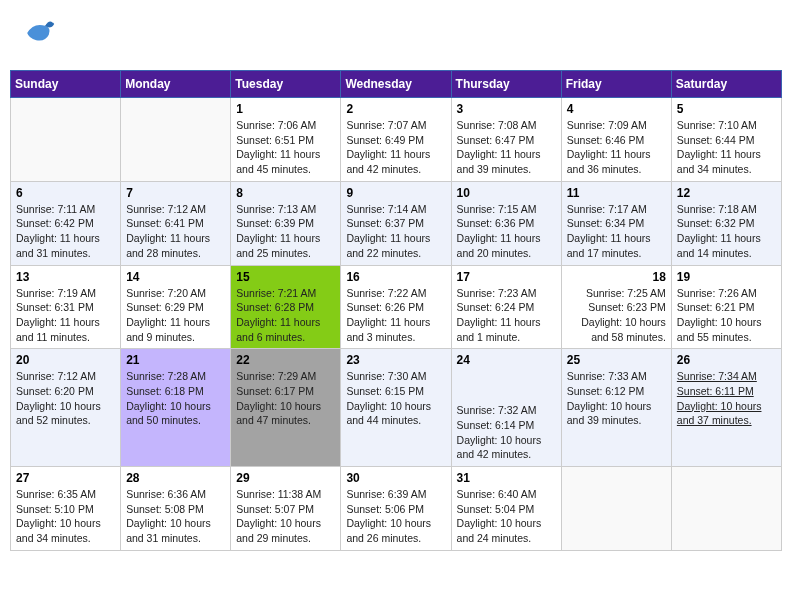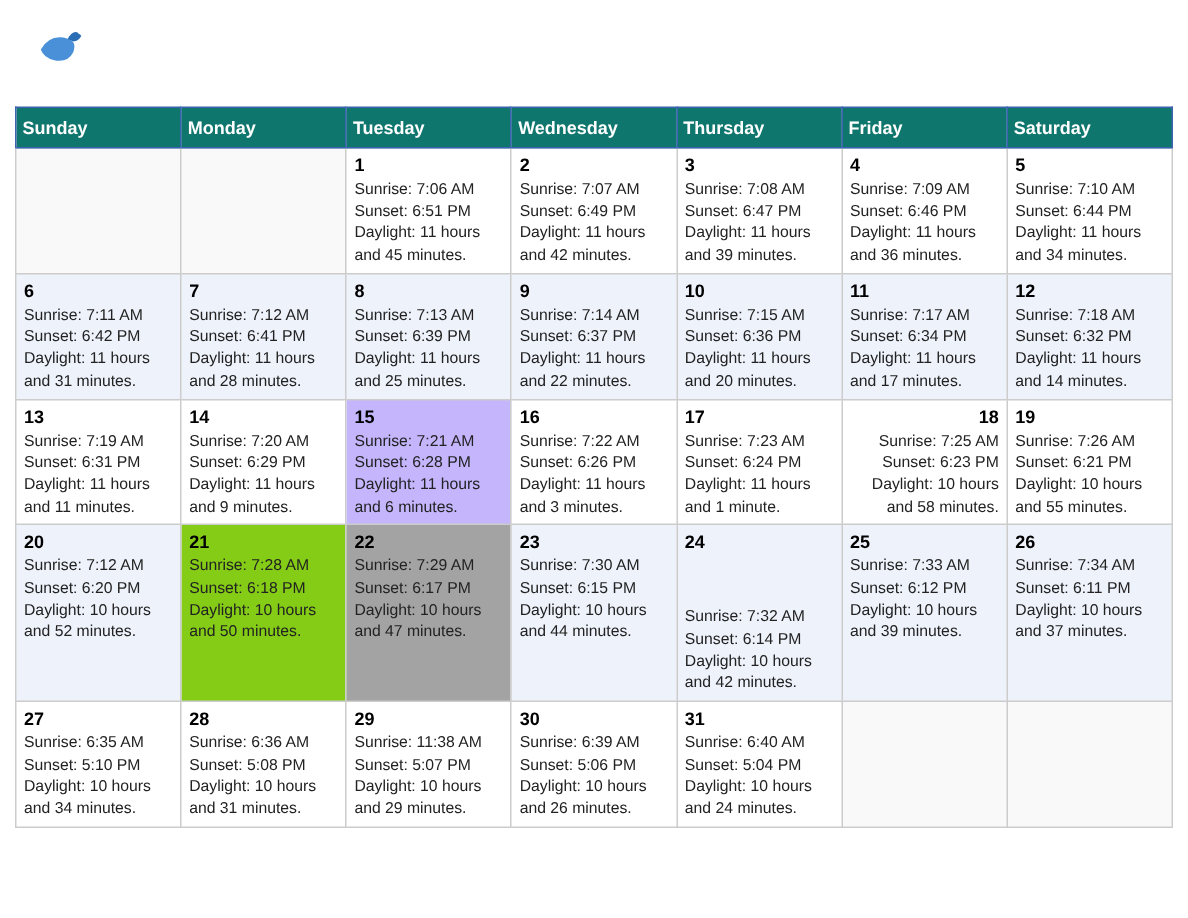--- a/index.html
+++ b/index.html
@@ -29,21 +29,21 @@
       font-size: 16px;
       font-weight: normal;
       color: #555;
     }
     .calendar {
       width: 100%;
       border-collapse: collapse;
       font-size: 11px;
     }
     .calendar th {
-      background-color: #0f766e;
+      background-color: #4c1d95;
       color: white;
       padding: 6px 4px;
       text-align: left;
       font-size: 12px;
       font-weight: bold;
       border: 1px solid #3a63b0;
     }
     .calendar td {
       vertical-align: top;
       padding: 4px 5px;
@@ -217,21 +217,21 @@
           <div class="day-info" style="white-space: pre-line;">Sunrise: 7:19 AM
 Sunset: 6:31 PM
 Daylight: 11 hours and 11 minutes.</div>
         </td>
         <td style="background-color: rgb(255, 255, 255);">
           <span class="day-number">14</span>
           <div class="day-info" style="white-space: pre-line;">Sunrise: 7:20 AM
 Sunset: 6:29 PM
 Daylight: 11 hours and 9 minutes.</div>
         </td>
-        <td style="background-color: #c4b5fd; margin-top: 24px;">
+        <td style="background-color: #84cc16; margin-top: 24px;">
           <span class="day-number">15</span>
           <div class="day-info" style="white-space: pre-line;">Sunrise: 7:21 AM
 Sunset: 6:28 PM
 Daylight: 11 hours and 6 minutes.</div>
         </td>
         <td style="background-color: rgb(255, 255, 255);">
           <span class="day-number">16</span>
           <div class="day-info" style="white-space: pre-line;">Sunrise: 7:22 AM
 Sunset: 6:26 PM
 Daylight: 11 hours and 3 minutes.</div>
@@ -255,21 +255,21 @@
 Daylight: 10 hours and 55 minutes.</div>
         </td>
       </tr>
       <tr>
         <td style="background-color: rgb(238, 242, 251);">
           <span class="day-number">20</span>
           <div class="day-info" style="white-space: pre-line;">Sunrise: 7:12 AM
 Sunset: 6:20 PM
 Daylight: 10 hours and 52 minutes.</div>
         </td>
-        <td style="background-color: #84cc16;">
+        <td style="background-color: #c4b5fd;">
           <span class="day-number">21</span>
           <div class="day-info" style="white-space: pre-line;">Sunrise: 7:28 AM
 Sunset: 6:18 PM
 Daylight: 10 hours and 50 minutes.</div>
         </td>
         <td style="background-color: #a3a3a3;">
           <span class="day-number">22</span>
           <div class="day-info" style="white-space: pre-line;">Sunrise: 7:29 AM
 Sunset: 6:17 PM
 Daylight: 10 hours and 47 minutes.</div>
@@ -287,21 +287,21 @@
 Daylight: 10 hours and 42 minutes.</div>
         </td>
         <td style="background-color: rgb(238, 242, 251);">
           <span class="day-number">25</span>
           <div class="day-info" style="white-space: pre-line;">Sunrise: 7:33 AM
 Sunset: 6:12 PM
 Daylight: 10 hours and 39 minutes.</div>
         </td>
         <td style="background-color: rgb(238, 242, 251);">
           <span class="day-number">26</span>
-          <div class="day-info" style="white-space: pre-line;">Sunrise: 7:34 AM
+          <div class="day-info" style="white-space: pre-line; text-decoration: underline;">Sunrise: 7:34 AM
 Sunset: 6:11 PM
 Daylight: 10 hours and 37 minutes.</div>
         </td>
       </tr>
       <tr>
         <td style="background-color: rgb(255, 255, 255);">
           <span class="day-number">27</span>
           <div class="day-info" style="white-space: pre-line;">Sunrise: 6:35 AM
 Sunset: 5:10 PM
 Daylight: 10 hours and 34 minutes.</div>

